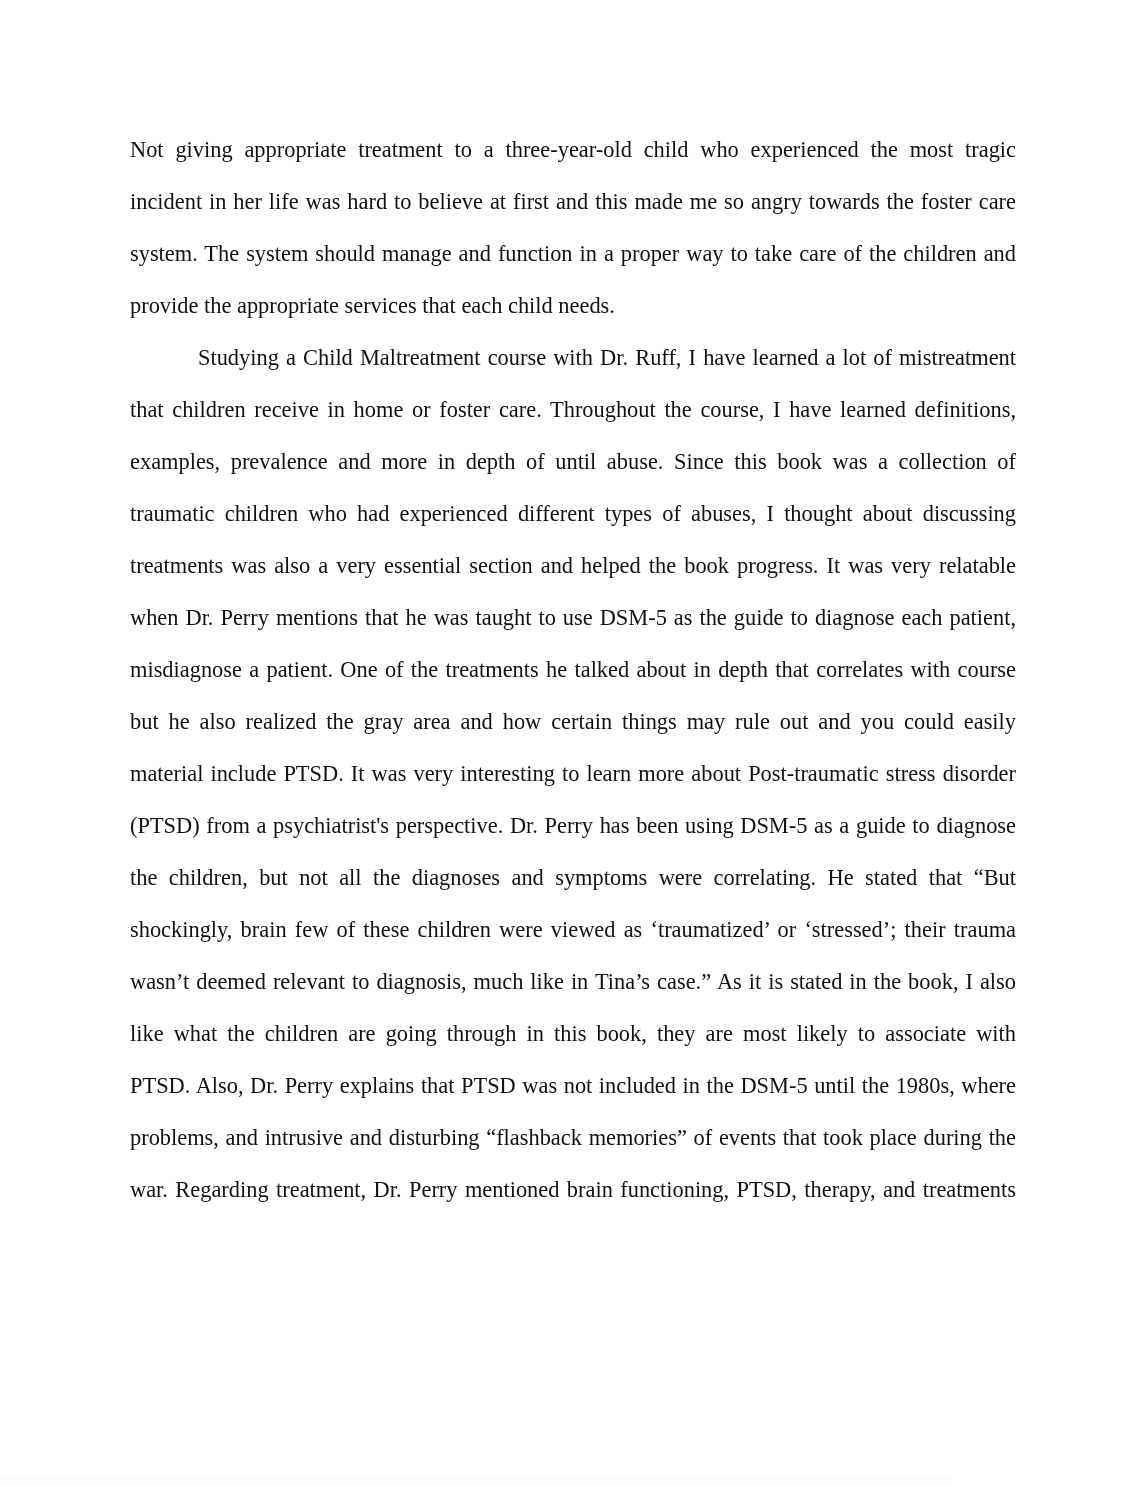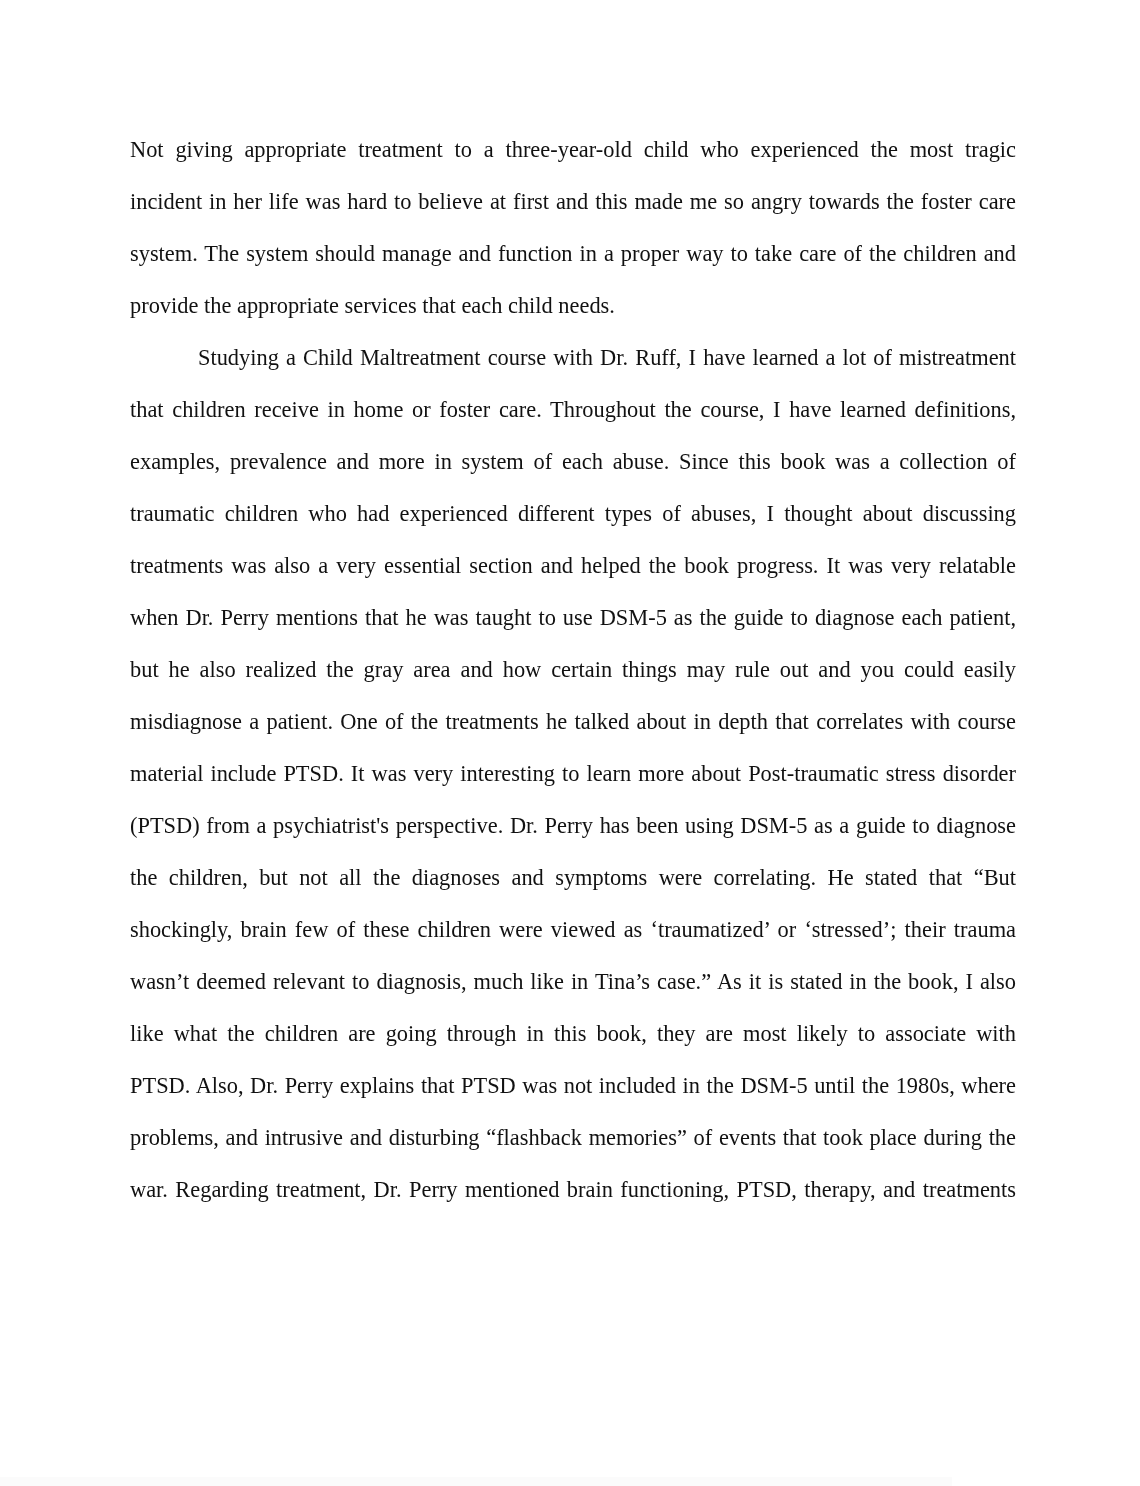--- a/index.html
+++ b/index.html
@@ -63,26 +63,26 @@
 <body>
 
 <div class="page">
   <div class="text-block">
       <div class="line">Not giving appropriate treatment to a three-year-old child who experienced the most tragic</div>
       <div class="line">incident in her life was hard to believe at first and this made me so angry towards the foster care</div>
       <div class="line">system. The system should manage and function in a proper way to take care of the children and</div>
       <div class="line para-end">provide the appropriate services that each child needs.</div>
       <div class="line indent">Studying a Child Maltreatment course with Dr. Ruff, I have learned a lot of mistreatment</div>
       <div class="line">that children receive in home or foster care. Throughout the course, I have learned definitions,</div>
-      <div class="line">examples, prevalence and more in system of each abuse. Since this book was a collection of</div>
+      <div class="line">examples, prevalence and more in depth of until abuse. Since this book was a collection of</div>
       <div class="line">traumatic children who had experienced different types of abuses, I thought about discussing</div>
       <div class="line">treatments was also a very essential section and helped the book progress. It was very relatable</div>
       <div class="line">when Dr. Perry mentions that he was taught to use DSM-5 as the guide to diagnose each patient,</div>
+      <div class="line">misdiagnose a patient. One of the treatments he talked about in depth that correlates with course</div>
       <div class="line">but he also realized the gray area and how certain things may rule out and you could easily</div>
-      <div class="line">misdiagnose a patient. One of the treatments he talked about in depth that correlates with course</div>
       <div class="line">material include PTSD. It was very interesting to learn more about Post-traumatic stress disorder</div>
       <div class="line">(PTSD) from a psychiatrist's perspective. Dr. Perry has been using DSM-5 as a guide to diagnose</div>
       <div class="line">the children, but not all the diagnoses and symptoms were correlating. He stated that “But</div>
       <div class="line">shockingly, brain few of these children were viewed as ‘traumatized’ or ‘stressed’; their trauma</div>
       <div class="line">wasn’t deemed relevant to diagnosis, much like in Tina’s case.” As it is stated in the book, I also</div>
       <div class="line">like what the children are going through in this book, they are most likely to associate with</div>
       <div class="line">PTSD. Also, Dr. Perry explains that PTSD was not included in the DSM-5 until the 1980s, where</div>
       <div class="line">problems, and intrusive and disturbing “flashback memories” of events that took place during the</div>
       <div class="line">war. Regarding treatment, Dr. Perry mentioned brain functioning, PTSD, therapy, and treatments</div>
     </div>

